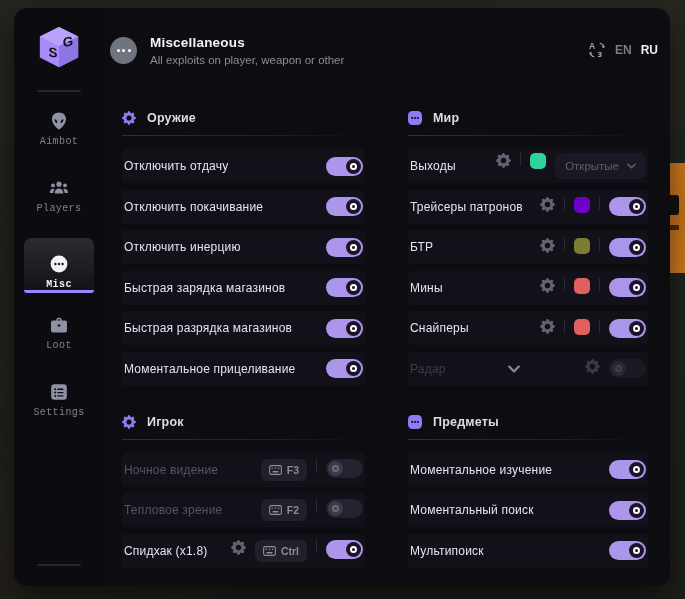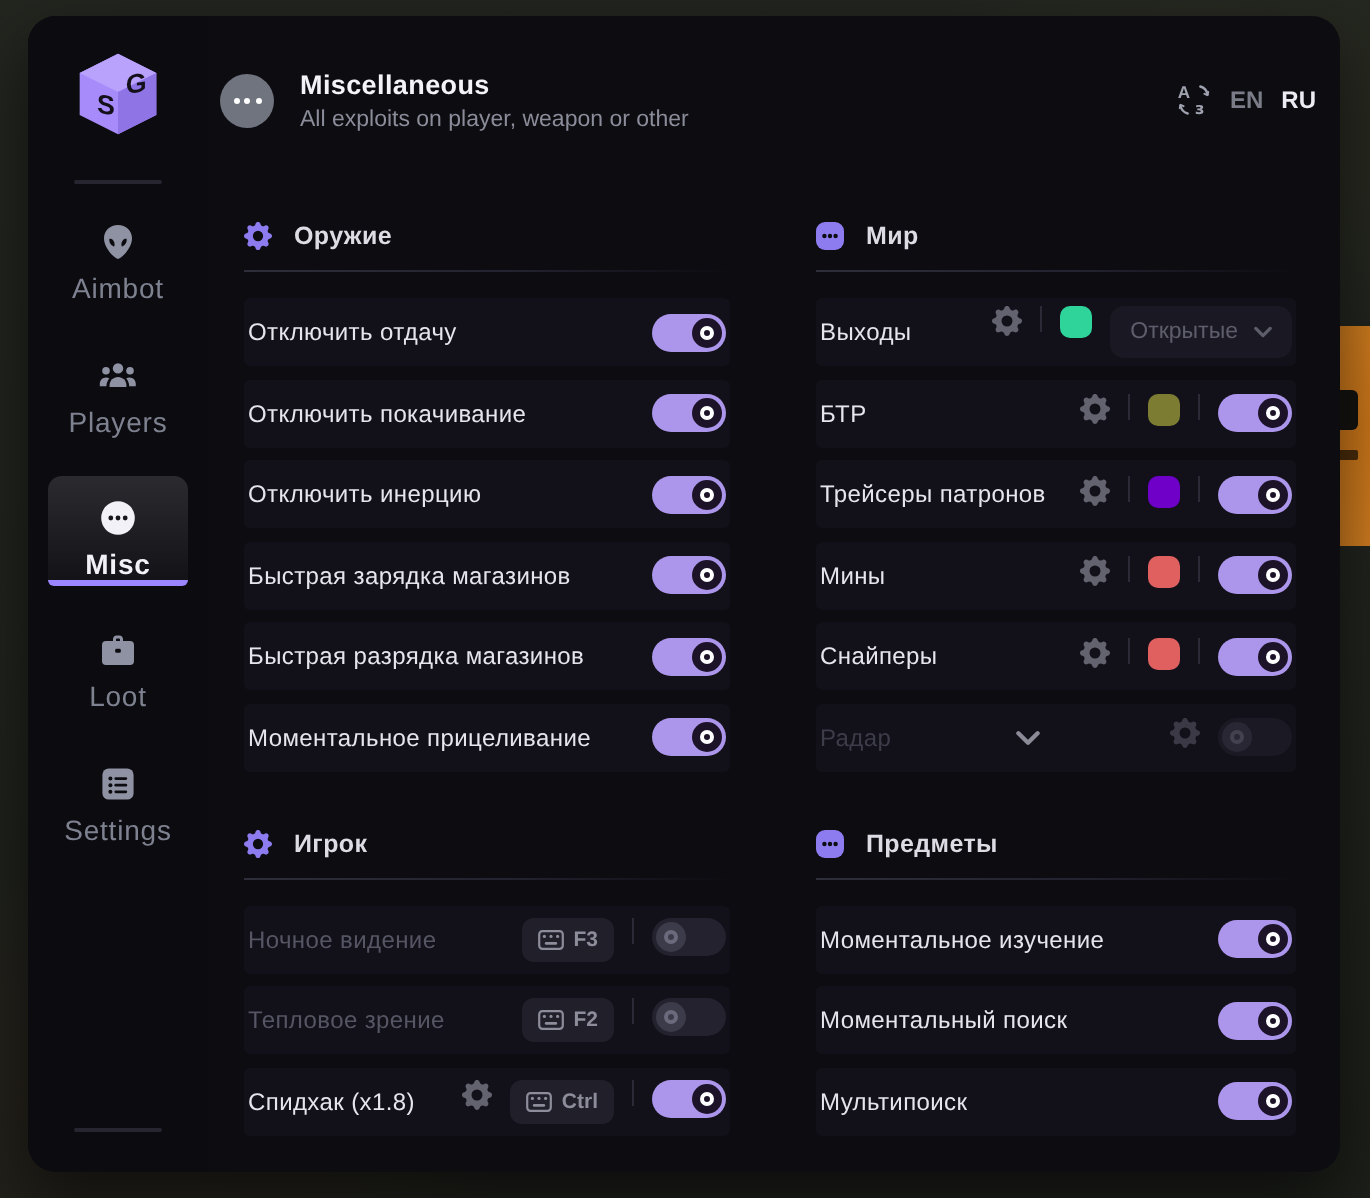--- a/index.html
+++ b/index.html
@@ -32,21 +32,21 @@
   
   .sidebar{ width:90px; flex:0 0 90px; display:flex; flex-direction:column; align-items:center;
     padding:16px 0 16px; background:#0c0b10; }
   .logo{ width:46px; height:46px; flex:0 0 auto; }
   .side-divider{ width:44px; height:2px; background:#262530; border-radius:2px; margin:20px 0 12px; }
   .side-divider.bottom{ margin:auto 0 4px; }
   .nav-item{ width:70px; height:52px; margin-bottom:15px; display:flex; flex-direction:column;
     align-items:center; justify-content:flex-start; padding-top:7px; color:#8e92a2; cursor:pointer;
     border-radius:7px 7px 3px 3px; position:relative; }
   .nav-item .nav-icon{ width:20px; height:20px; }
-  .nav-item .nav-label{ margin-top:5px; font-size:14px; letter-spacing:.4px; color:#7e8290; }
+  .nav-item .nav-label{ margin-top:5px; font-size:10px; letter-spacing:.4px; color:#7e8290;font-family:Liberation Mono, monospace; }
   .nav-item.active{
     background:linear-gradient(180deg, rgba(255,255,255,.13), rgba(255,255,255,.03));
     border-bottom:3px solid #9c86ff; color:#f2f1f7; height:55px;justify-content:flex-end; }
   .nav-item.active .nav-label{ color:#f2f1f7; font-weight:bold; }
 
   
   .main{ flex:1; display:flex; flex-direction:column; padding:20px 12px 0 0; }
   .header{ display:flex; align-items:center; height:44px; margin-left:6px; }
   .avatar{ width:27px; height:27px; border-radius:50%; background:#70747f; display:flex;
     align-items:center; justify-content:center; gap:2.5px; flex:0 0 auto; }
@@ -367,43 +367,43 @@
               <span class="swatch" style="background: rgb(47, 212, 154);"></span>
               <span class="dropdown">
                 <span class="dd-label">Открытые</span>
                 <svg viewBox="0 0 10 6">
                     <use href="#chevron-g"></use>
                   </svg>
               </span>
             </span>
           </div>
           <div class="row">
+            <span class="row-label">Трейсеры патронов</span>
+            <span class="spacer"></span>
+            <span class="ctl">
+              <svg class="gear" viewBox="0 0 16 16">
+                  <use href="#gear-g"></use>
+                </svg>
+              <span class="vsep"></span>
+              <span class="swatch" style="background: rgb(110, 0, 200);"></span>
+              <span class="vsep"></span>
+              <span class="toggle">
+                  <span class="knob"></span>
+                </span>
+            </span>
+          </div>
+          <div class="row">
             <span class="row-label">БТР</span>
             <span class="spacer"></span>
             <span class="ctl">
               <svg class="gear" viewBox="0 0 16 16">
                   <use href="#gear-g"></use>
                 </svg>
               <span class="vsep"></span>
               <span class="swatch" style="background: rgb(124, 124, 51);"></span>
-              <span class="vsep"></span>
-              <span class="toggle">
-                  <span class="knob"></span>
-                </span>
-            </span>
-          </div>
-          <div class="row">
-            <span class="row-label">Трейсеры патронов</span>
-            <span class="spacer"></span>
-            <span class="ctl">
-              <svg class="gear" viewBox="0 0 16 16">
-                  <use href="#gear-g"></use>
-                </svg>
-              <span class="vsep"></span>
-              <span class="swatch" style="background: rgb(110, 0, 200);"></span>
               <span class="vsep"></span>
               <span class="toggle">
                   <span class="knob"></span>
                 </span>
             </span>
           </div>
           <div class="row">
             <span class="row-label">Мины</span>
             <span class="spacer"></span>
             <span class="ctl">

